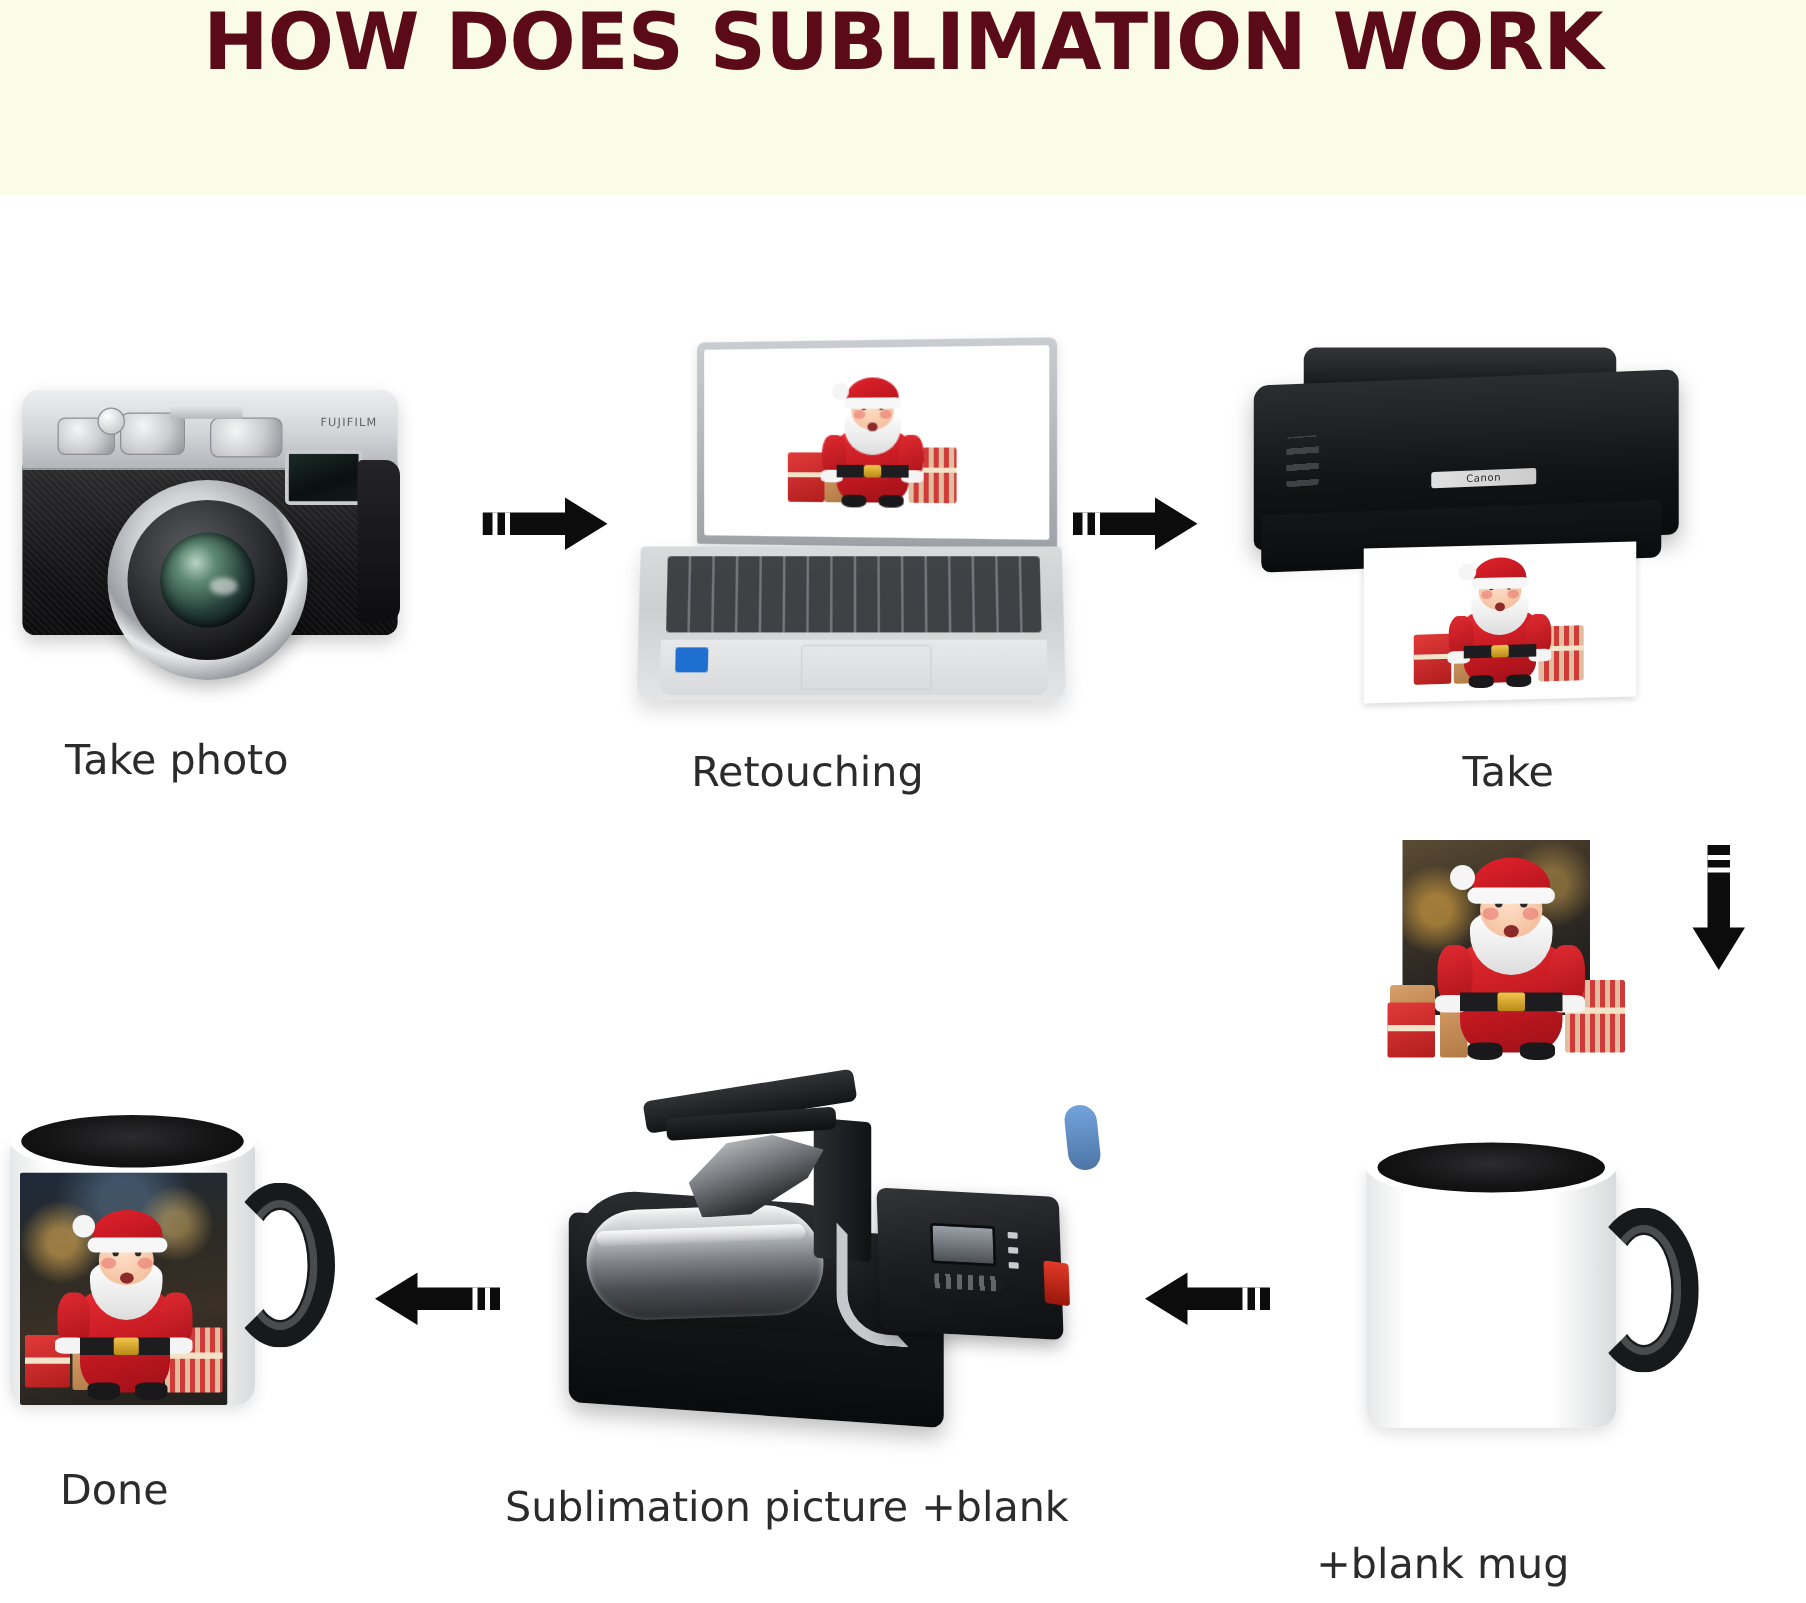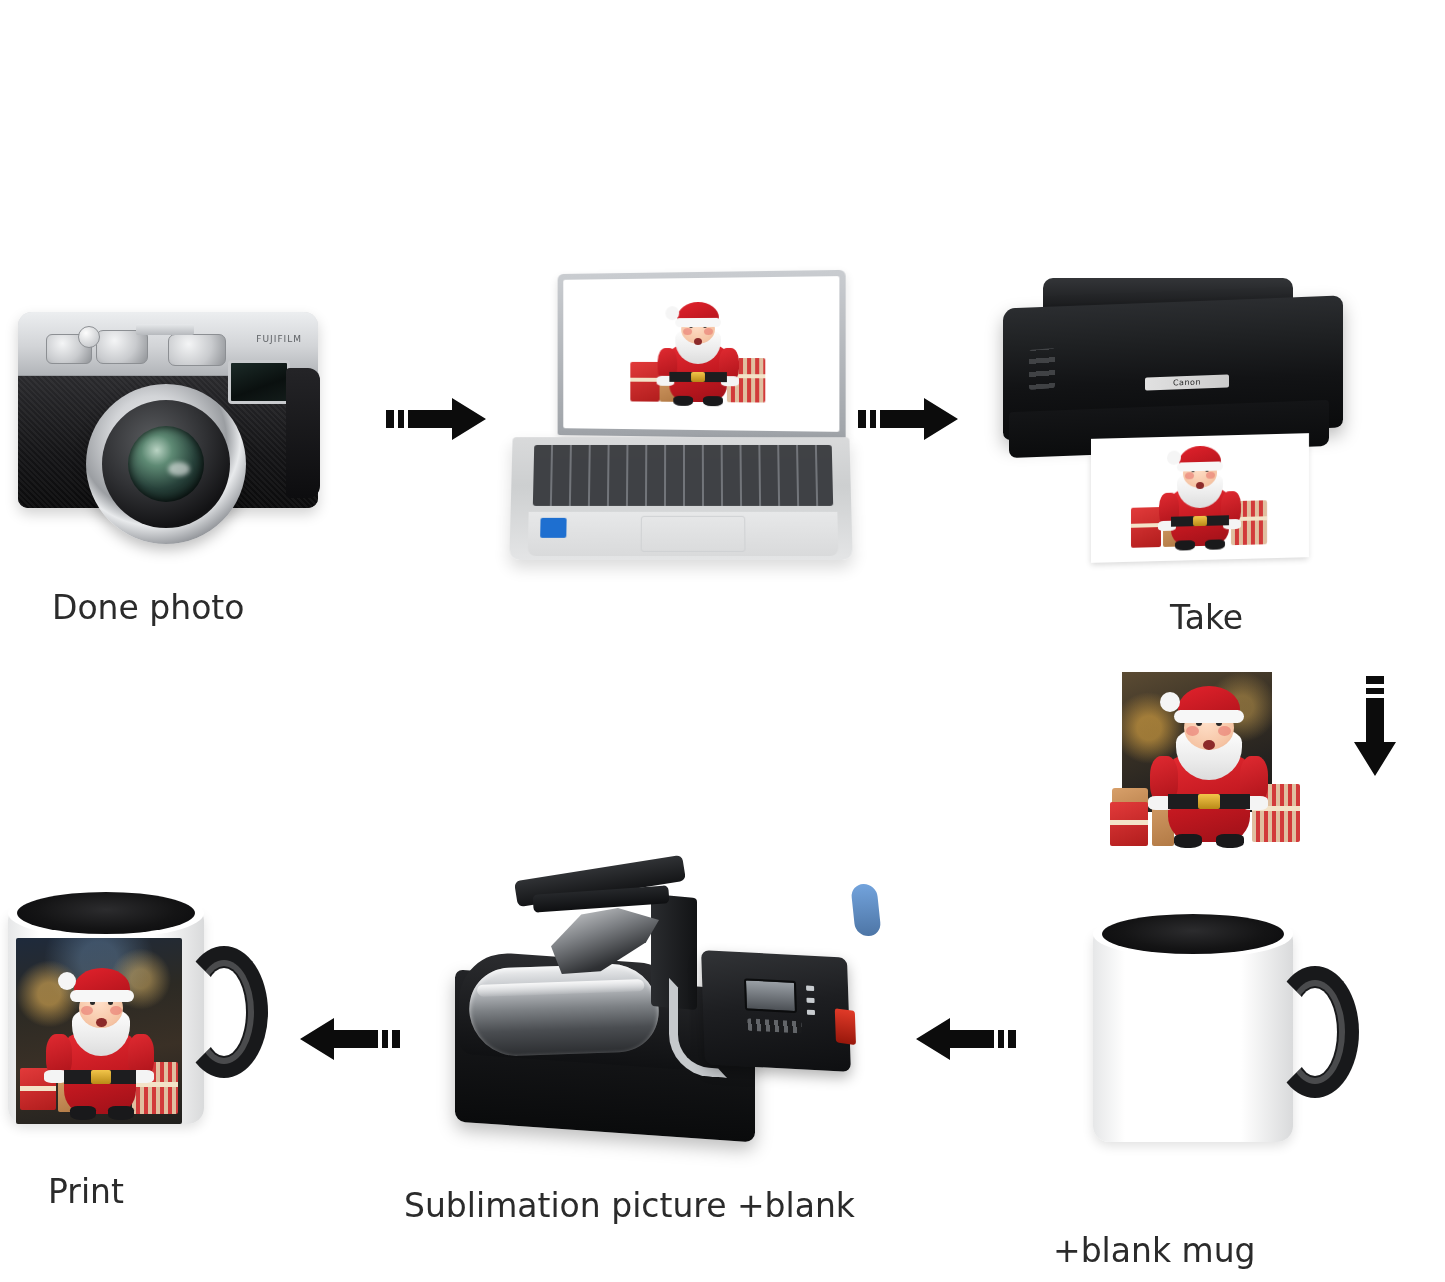--- a/index.html
+++ b/index.html
@@ -401,20 +401,23 @@
     border-right-color: transparent; border-top-color: transparent;
     border-radius: 0 0 0 40px;
     transform: skewY(4deg);
   }
 </style>
 </head>
 <body>
 
 <div id="page">
 
+  <div class="banner">
+    <div class="banner-title">HOW DOES SUBLIMATION WORK</div>
+  </div>
 
   <div class="fig cam-wrap">
     <div class="cam-body"></div>
     <div class="cam-leather"></div>
     <div class="cam-top">
       <div class="cam-dial d1"></div>
       <div class="cam-dial d2"></div>
       <div class="cam-dial d3"></div>
       <div class="cam-shutter"></div>
       <div class="cam-brand">FUJIFILM</div>
@@ -423,21 +426,21 @@
     <div class="cam-vf"></div>
     <div class="cam-grip"></div>
     <div class="cam-lens-outer">
       <div class="cam-lens-mid">
         <div class="cam-lens-in">
             <div class="cam-lens-glint"></div>
           </div>
       </div>
     </div>
   </div>
-  <div class="label" style="left:52px; top:586px;">Done photo</div>
+  <div class="label" style="left:52px; top:586px;">Take photo</div>
 
   <div class="arrow-h" style="left:386px; top:396px;">
     <svg width="100" height="46" viewBox="0 0 100 46">
       <path d="M0 14 H66 V2 L100 23 L66 44 V32 H0 Z" fill="#0c0c0c"></path>
       <rect x="8" y="14" width="4" height="18" fill="#ffffff"></rect>
       <rect x="18" y="14" width="4" height="18" fill="#ffffff"></rect>
     </svg>
   </div>
 
   <div class="fig lap-wrap">
@@ -472,20 +475,21 @@
       </div>
     </div>
     <div class="lap-base">
       <div class="lap-keys"></div>
       <div class="lap-palm">
         <div class="lap-sticker"></div>
         <div class="lap-track"></div>
       </div>
     </div>
   </div>
+  <div class="label" style="left:553px; top:596px;">Retouching</div>
 
   <div class="arrow-h" style="left:858px; top:396px;">
     <svg width="100" height="46" viewBox="0 0 100 46">
       <path d="M0 14 H66 V2 L100 23 L66 44 V32 H0 Z" fill="#0c0c0c"></path>
       <rect x="8" y="14" width="4" height="18" fill="#ffffff"></rect>
       <rect x="18" y="14" width="4" height="18" fill="#ffffff"></rect>
     </svg>
   </div>
 
   <div class="fig pr-wrap">
@@ -641,15 +645,15 @@
         <div class="santa-cheek" style="left:94px; top:68px; width:12px; height:9px;"></div>
         <div class="santa-eye" style="left:74px; top:62px; width:5px; height:5px;"></div>
         <div class="santa-eye" style="left:92px; top:62px; width:5px; height:5px;"></div>
         <div class="santa-mouth" style="left:80px; top:80px; width:11px; height:9px;"></div>
         <div class="santa-hat" style="left:58px; top:30px; width:56px; height:28px;"></div>
         <div class="santa-hatbrim" style="left:54px; top:52px; width:64px; height:12px;"></div>
         <div class="santa-hat-pom" style="left:42px; top:34px; width:18px; height:18px;"></div>
       </div>
     </div>
   </div>
-  <div class="label" style="left:48px; top:1170px;">Print</div>
+  <div class="label" style="left:48px; top:1170px;">Done</div>
 
 </div>
 
 </body></html>

